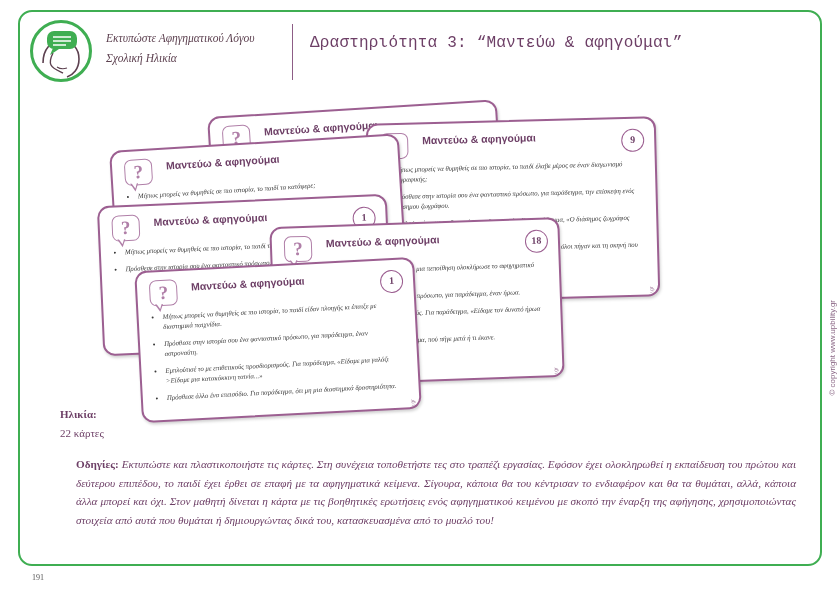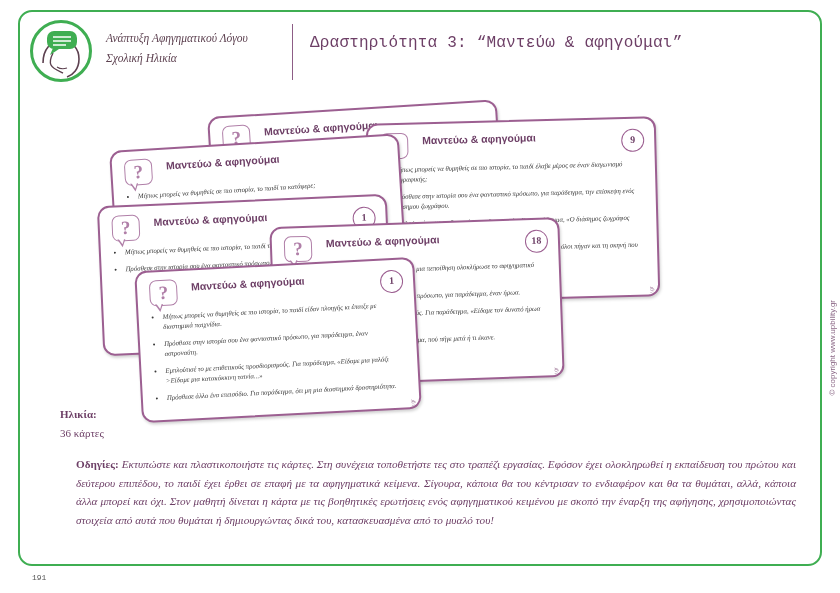--- a/index.html
+++ b/index.html
@@ -244,21 +244,21 @@
     white-space: nowrap;
     font-family: "Liberation Sans", sans-serif;
   }
   
   .page-number {
     position: absolute;
     left: 32px;
     top: 573px;
     font-size: 8px;
     color: #555;
-    font-family: Liberation Mono, monospace;
+    font-family: Liberation Serif, serif;
   }
 </style>
 </head>
 <body>
 
 <div class="page">
   <div class="page-border"></div>
 
   <div class="header">
     <div class="logo">
@@ -267,21 +267,21 @@
         <path d="M20 30 C18 34 16 38 18 42 C20 46 26 48 30 50" fill="none" stroke="#5d4150" stroke-width="1.4"></path>
         <path d="M24 44 C27 46 31 46 34 45" fill="none" stroke="#5d4150" stroke-width="1.2"></path>
         <rect x="14" y="8" width="30" height="18" rx="7" fill="#3fae52"></rect>
         <path d="M20 25 l-3 7 l9 -6 z" fill="#3fae52"></path>
         <line x1="20" y1="14" x2="38" y2="14" stroke="#ffffff" stroke-width="1.6"></line>
         <line x1="20" y1="18" x2="38" y2="18" stroke="#ffffff" stroke-width="1.6"></line>
         <line x1="20" y1="22" x2="33" y2="22" stroke="#ffffff" stroke-width="1.6"></line>
       </svg>
     </div>
     <div class="header-sub">
-      <div>Ανάπτυξη Αφηγηματικού Λόγου</div>
+      <div>Εκτυπώστε Αφηγηματικού Λόγου</div>
       <div>Σχολική Ηλικία</div>
     </div>
     <div class="title-divider"></div>
     <div class="header-title">Δραστηριότητα 3:  “Μαντεύω &amp; αφηγούμαι”</div>
   </div>
 
   <div class="cards">
 
     <div class="card" id="card-a">
       <div class="qmark">
@@ -392,21 +392,21 @@
           <li>Πρόσθεσε άλλο ένα επεισόδιο. Για παράδειγμα, ότι μη μια διαστημικά δραστηριότητα.</li>
         </ul>
       </div>
       <div class="card-copy">© copyright www.upbility.gr</div>
     </div>
 
   </div>
 
   <div class="materials">
     <div class="label">Ηλικία:</div>
-    <div>36 κάρτες</div>
+    <div>22 κάρτες</div>
   </div>
 
   <div class="instructions">
     <b>Οδηγίες:</b><span> Εκτυπώστε και πλαστικοποιήστε τις κάρτες. Στη συνέχεια τοποθετήστε τες στο τραπέζι εργασίας. Εφόσον έχει ολοκληρωθεί η εκπαίδευση του πρώτου και δεύτερου επιπέδου, το παιδί έχει έρθει σε επαφή με τα αφηγηματικά κείμενα. Σίγουρα, κάποια θα του κέντρισαν το ενδιαφέρον και θα τα θυμάται, αλλά, κάποια άλλα μπορεί και όχι. Στον μαθητή δίνεται η κάρτα με τις βοηθητικές ερωτήσεις ενός αφηγηματικού κειμένου με σκοπό την έναρξη της αφήγησης, χρησιμοποιώντας στοιχεία από αυτά που θυμάται ή δημιουργώντας δικά του, κατασκευασμένα από το μυαλό του!</span>
   </div>
 
   <div class="side-copy">© copyright www.upbility.gr</div>
 
   <div class="page-number">191</div>
 </div>

